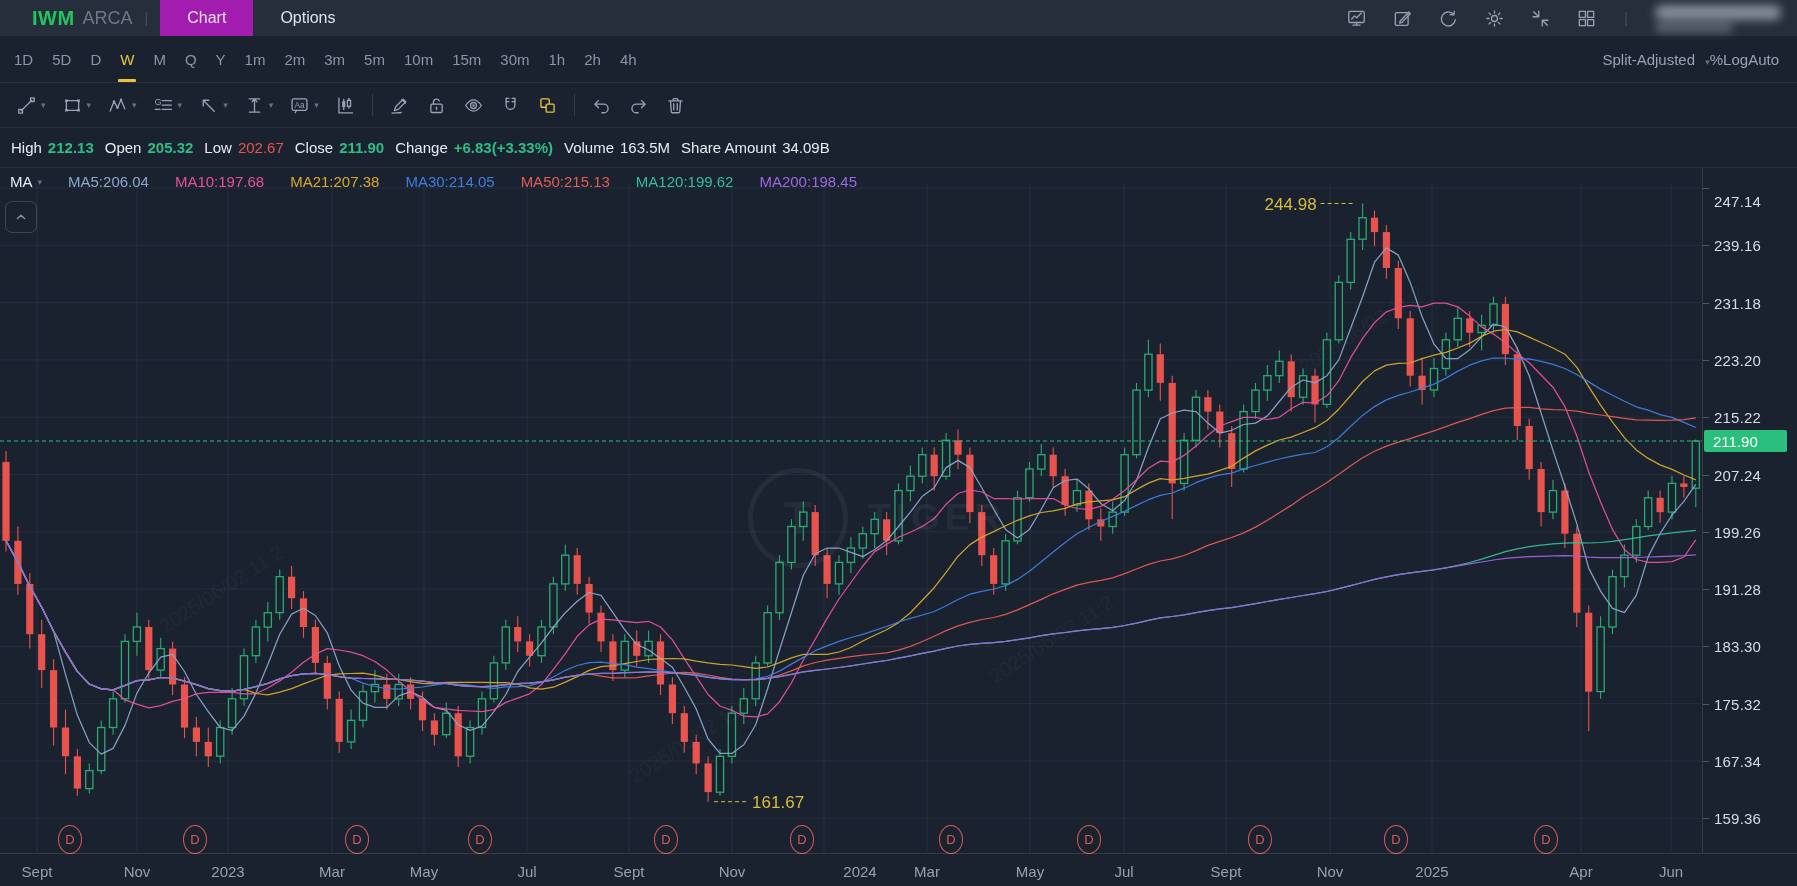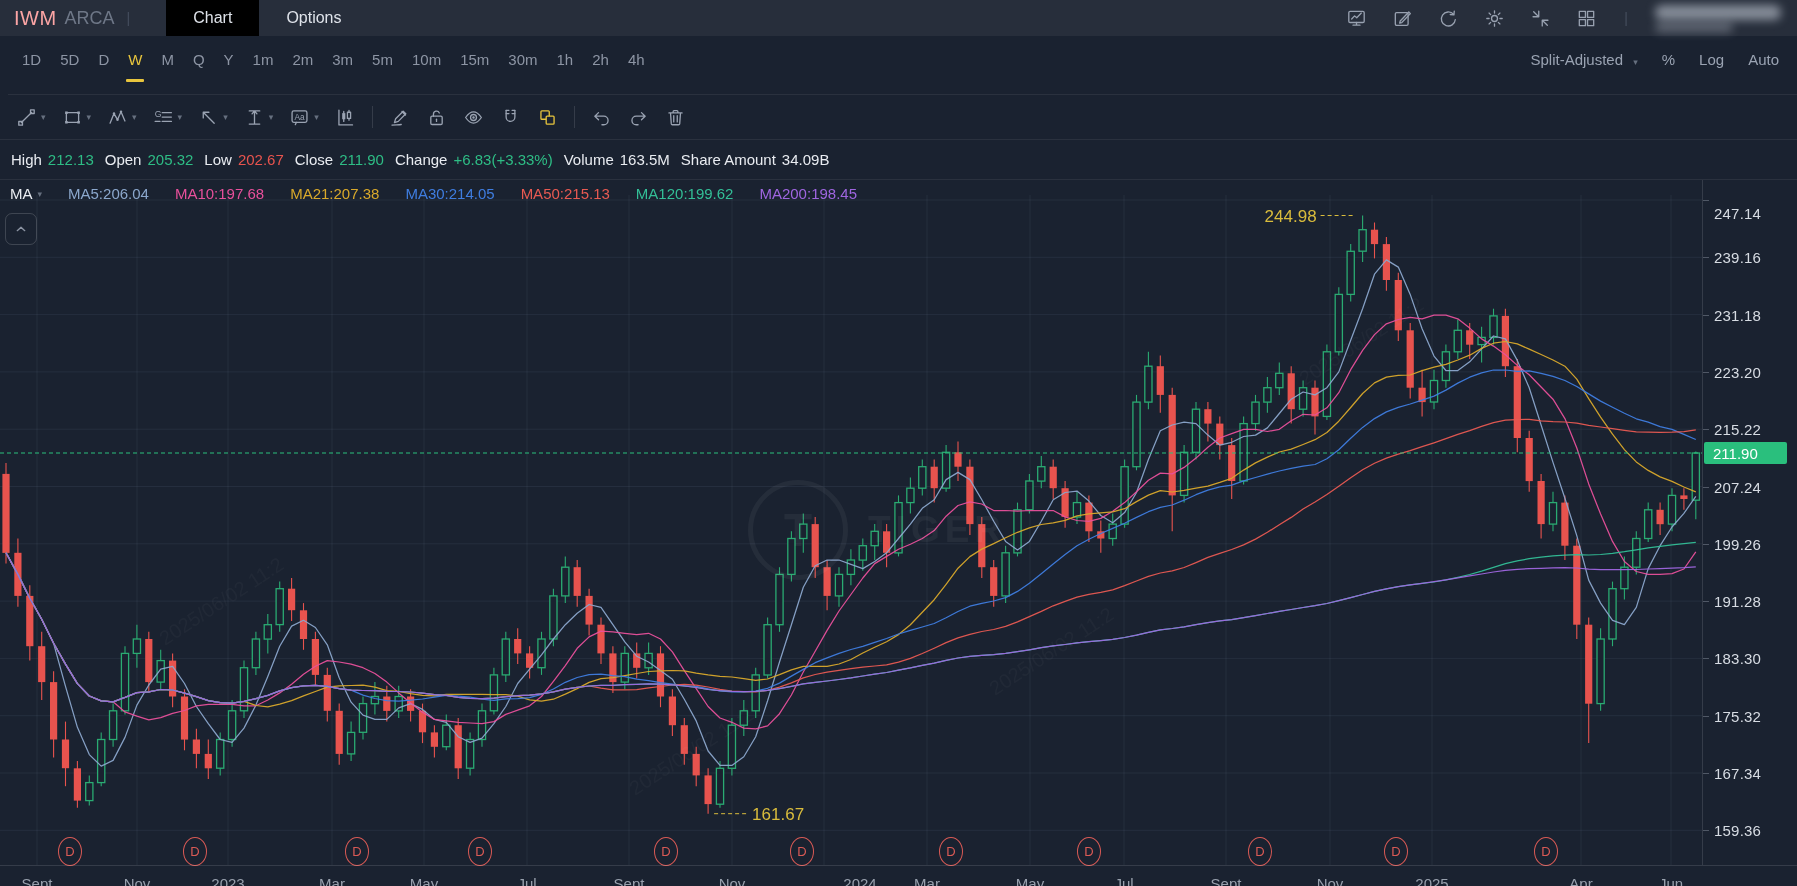--- a/index.html
+++ b/index.html
@@ -1,52 +1,52 @@
 <!DOCTYPE html>
 <html><head>
 <meta charset="utf-8">
 <style>
   html,body{margin:0;padding:0;background:#10151d;}
   .app{position:relative;width:1797px;height:886px;background:#1a2230;overflow:hidden;
        font-family:"Liberation Sans",sans-serif;color:#e8ebf0;-webkit-font-smoothing:antialiased;}
   
   .topbar{height:36px;background:#272e3b;display:flex;align-items:center;}
-  .symbol{font-size:20px;font-weight:normal;color:#fca5a5;margin-left:14px;letter-spacing:.5px;}
+  .symbol{font-size:20px;font-weight:bold;color:#22c55e;margin-left:32px;letter-spacing:.5px;}
   .exchange{font-size:18px;color:#6e7787;margin-left:8px;}
   .tb-div{color:#454e5e;margin:0 12px;font-size:14px;}
   .tab{height:36px;display:flex;align-items:center;padding:0 27px;font-size:16px;color:#dfe3ea;cursor:default;}
-  .tab.active{background:#000000;margin-left:24px;}
+  .tab.active{background:#a21caf;}
   .topbar-right{margin-left:auto;display:flex;align-items:center;gap:25px;padding-right:16px;color:#98a1b0;}
   .tb-icon svg{width:21px;height:21px;display:block;}
   .redact-wrap{display:flex;flex-direction:column;gap:3px;align-items:flex-start;}
   .redact{width:126px;height:15px;border-radius:7px;background:rgba(212,219,230,.55);filter:blur(5px);}
   .redact.small{width:78px;height:9px;background:rgba(212,219,230,.35);}
   
-  .tfbar{height:46px;display:flex;align-items:center;padding:0 0 12px 14px;
-         border-bottom:1px solid rgba(255,255,255,.07);font-size:15px;color:#8d95a4;margin-left:8px;}
+  .tfbar{height:46px;display:flex;align-items:center;padding:0 0 0 14px;
+         border-bottom:1px solid rgba(255,255,255,.07);font-size:15px;color:#8d95a4;}
   .tf-list{display:flex;align-items:center;gap:19px;height:100%;}
   .tf-item{height:100%;display:flex;align-items:center;position:relative;cursor:default;}
   .tf-item.active{color:#e8c53d;}
   .tf-item.active::after{content:"";position:absolute;left:-2px;right:-2px;bottom:0;height:3px;background:#e8c53d;border-radius:1px;}
-  .tf-right{margin-left:auto;display:flex;align-items:center;gap:24px;padding-right:18px;color:#9aa3b2;font-size:15px;}
+  .tf-right{margin-left:auto;display:flex;align-items:center;padding-right:18px;color:#9aa3b2;font-size:15px;}
   .tf-right .caret{margin-left:6px;}
   .caret{font-size:9px;color:#66707f;}
   
   .toolbar{height:44px;display:flex;align-items:center;padding:0 8px;
            border-bottom:1px solid rgba(255,255,255,.07);color:#9aa3b2;}
   .tool-btn{display:flex;align-items:center;gap:4px;padding:0 8px;height:100%;cursor:default;}
   .tool-btn svg{width:21px;height:21px;display:block;}
   .tool-btn.active{color:#e8c53d;}
   .tool-sep{width:1px;height:22px;background:rgba(255,255,255,.12);margin:0 8px;}
   
   .inforow{height:39px;display:flex;align-items:center;padding:0 11px;font-size:15px;white-space:nowrap;}
   .inf-label{color:#e9ecf1;margin-right:6px;}
   .inf-value{margin-right:11px;}
   .inf-value.last{margin-right:0;}
-  .c-green{color:#2ebd85;} .c-red{color:#e8544e;} .c-white{color:#e9ecf1;}
+  .c-green{color:#2ebd85;font-weight:bold;} .c-red{color:#e8544e;} .c-white{color:#e9ecf1;}
   
   .chart-pane{position:relative;height:721px;border-top:1px solid rgba(255,255,255,.07);}
   .ma-legend{position:absolute;top:5px;left:10px;display:flex;align-items:center;gap:26px;
              font-size:15px;z-index:6;}
   .ma-main{color:#e9ecf1;display:flex;align-items:center;gap:5px;}
   .collapse-btn{position:absolute;top:33px;left:5px;width:32px;height:32px;z-index:6;
                 border:1px solid rgba(255,255,255,.16);border-radius:7px;background:transparent;
                 color:#8d95a4;display:flex;align-items:center;justify-content:center;padding:0;}
   .collapse-btn svg{width:18px;height:18px;}
   #chart-svg{position:absolute;left:0;top:15px;display:block;}

